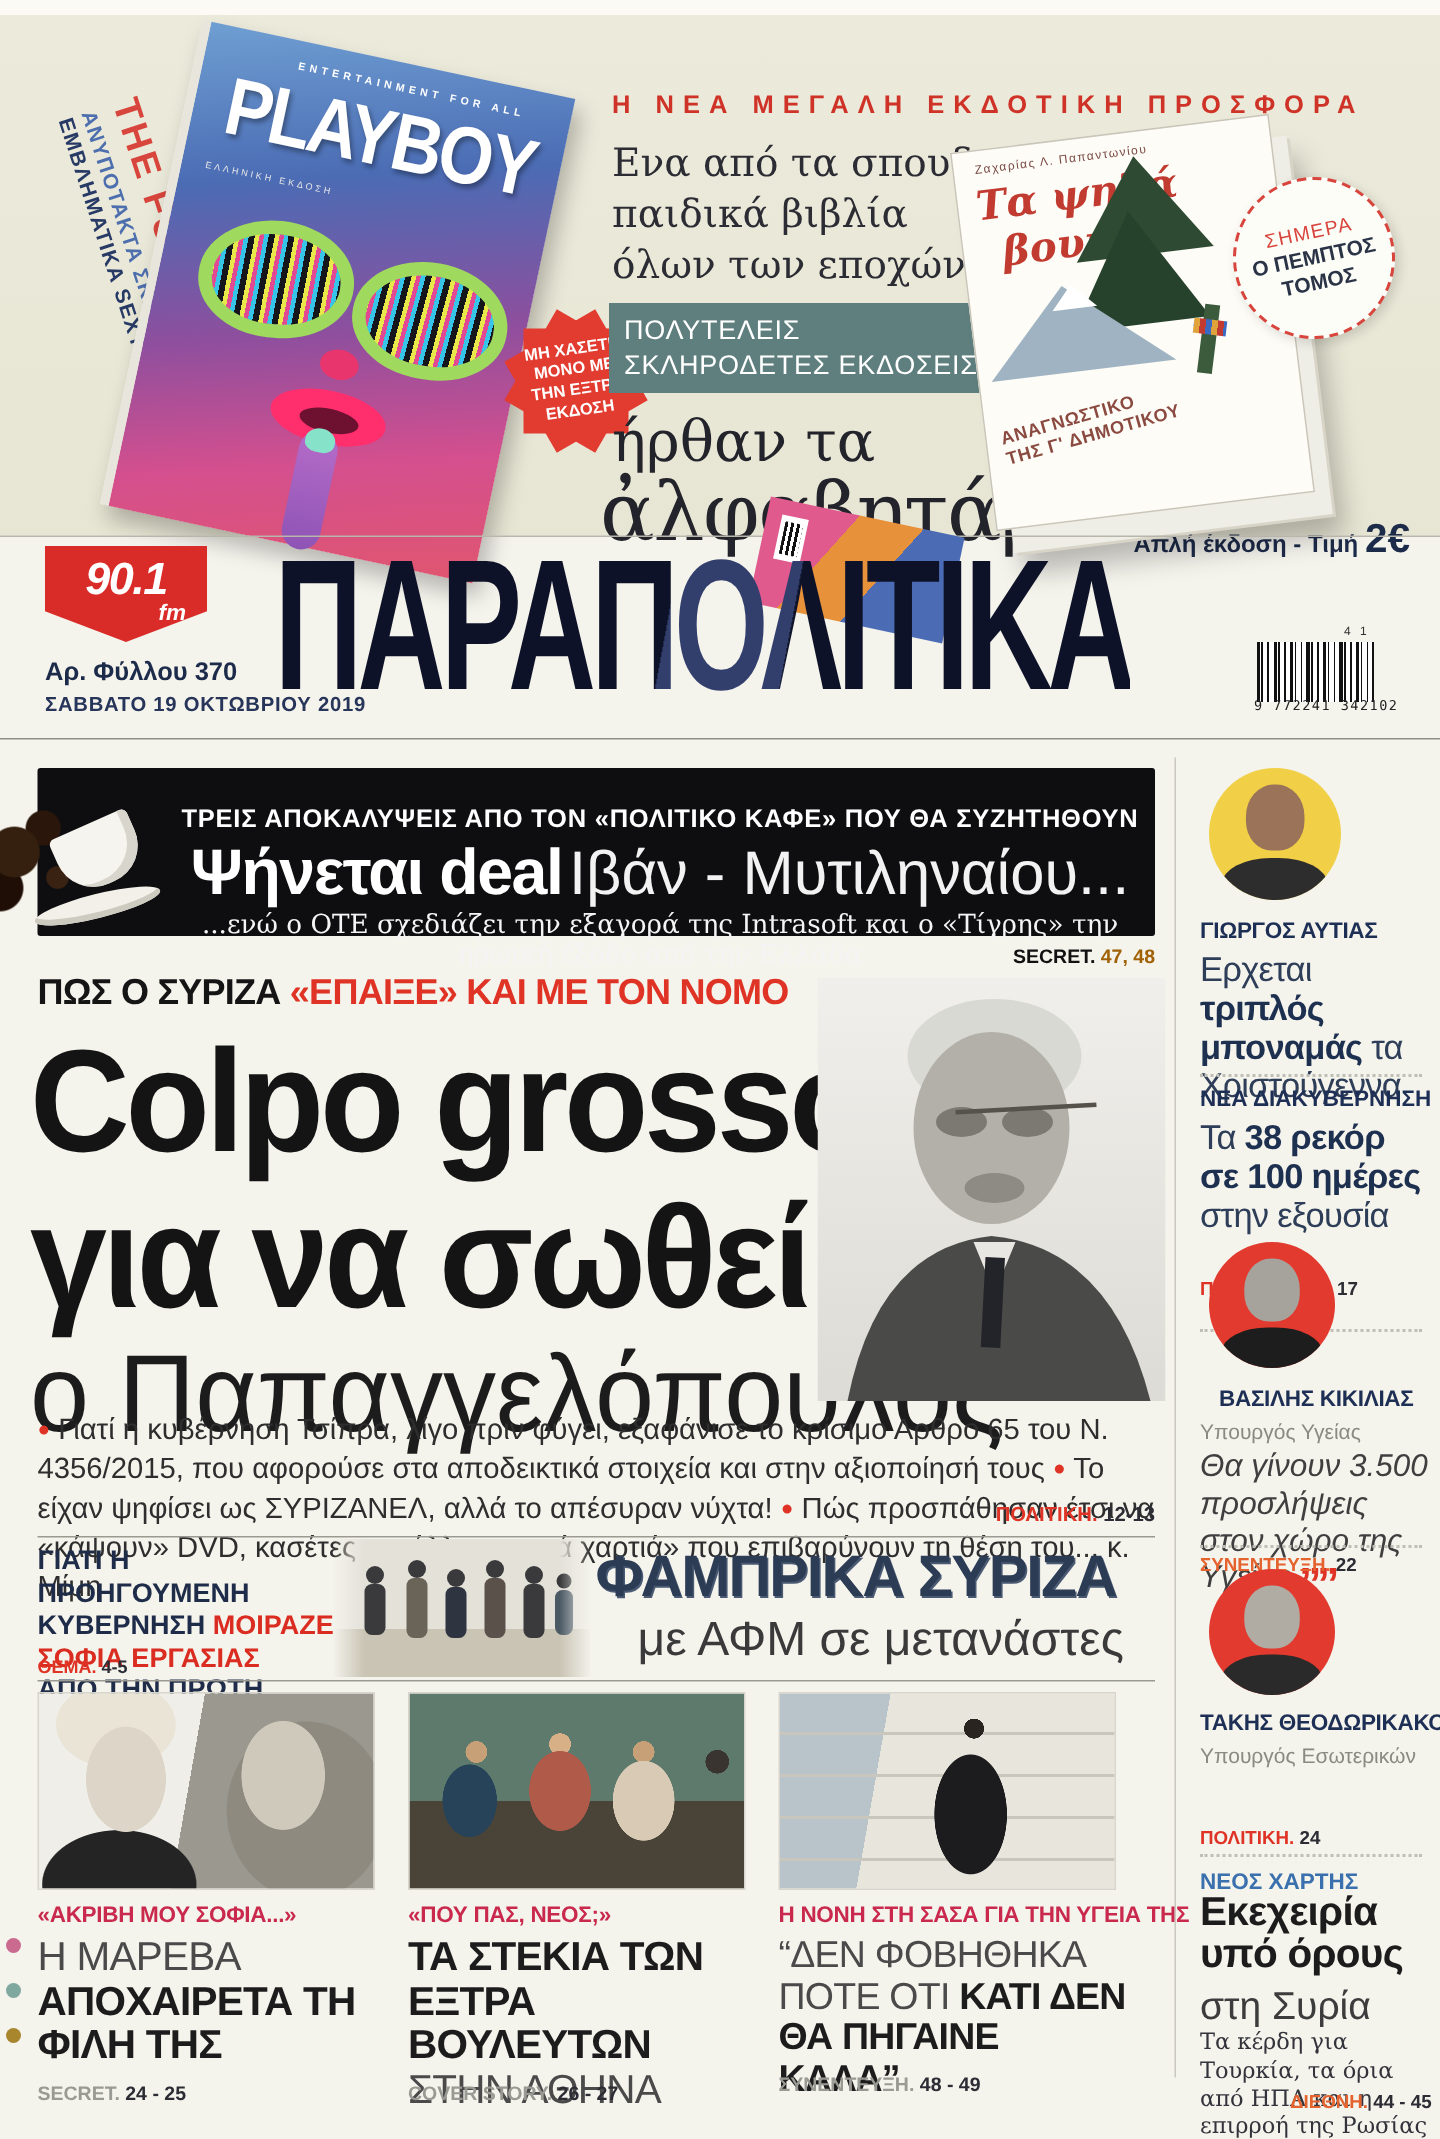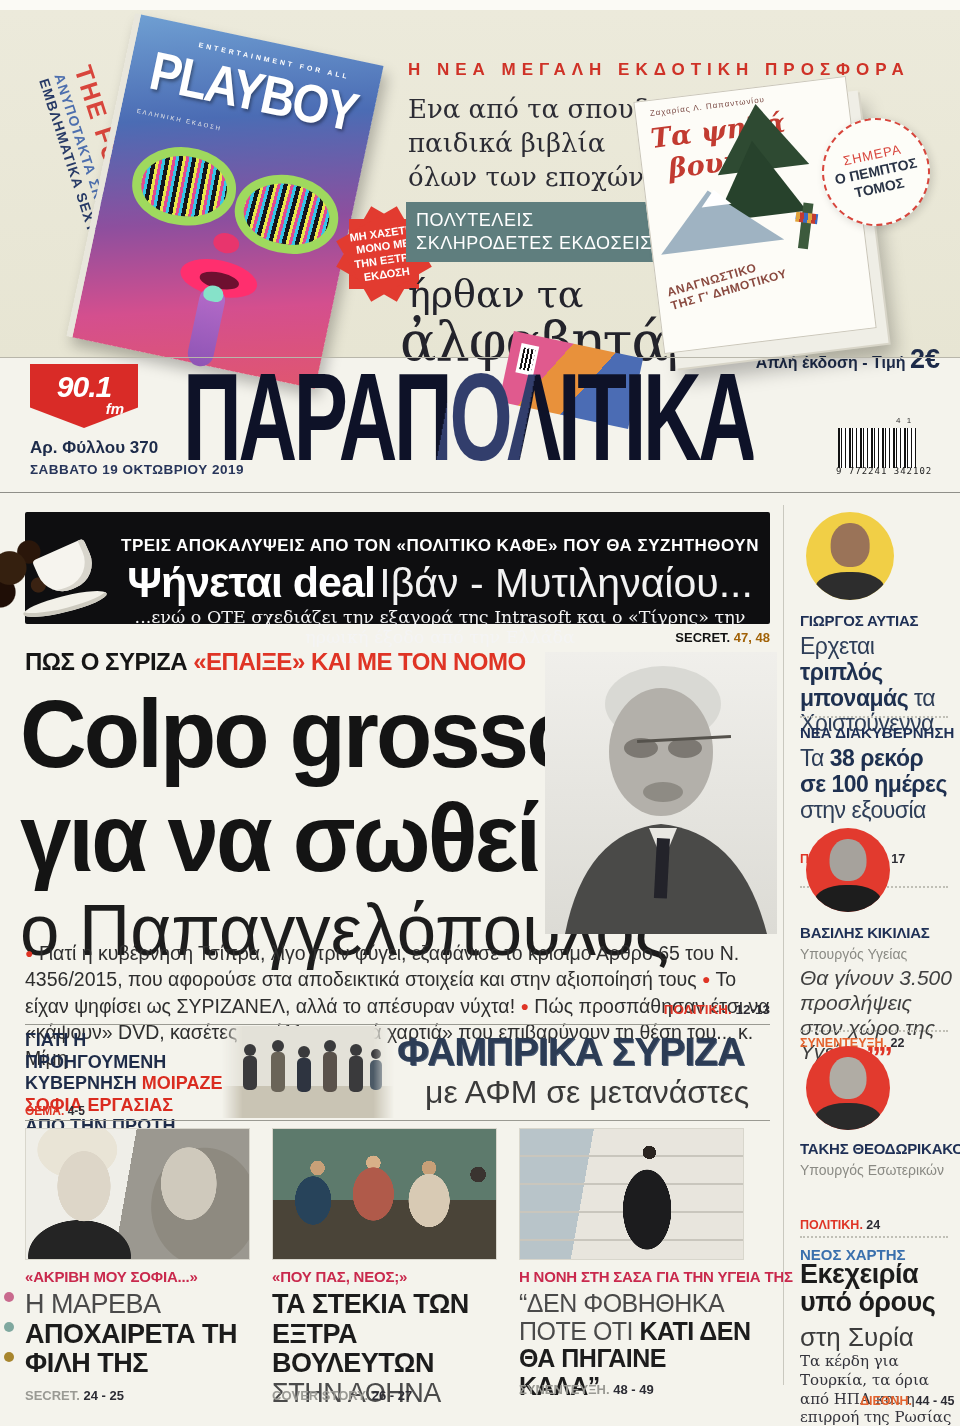--- a/index.html
+++ b/index.html
@@ -180,21 +180,21 @@
   .avatar{border-radius:50%;overflow:hidden;}
   .avatar .head{position:absolute;left:50%;top:13%;width:44%;height:50%;transform:translateX(-50%);border-radius:48% 48% 44% 44%;}
   .avatar .body{position:absolute;left:50%;bottom:-10%;width:80%;height:42%;transform:translateX(-50%);border-radius:46% 46% 0 0;}
   #av1{left:806px;top:512px;width:88px;height:88px;background:#f1cf46;}
   #av1 .head{background:#9a7358;} #av1 .body{background:#2d2d2d;}
   #av3{left:806px;top:828px;width:84px;height:84px;background:#e23a2e;}
   #av3 .head{background:#a6a29c;} #av3 .body{background:#1d1d1d;}
   #av4{left:806px;top:1046px;width:84px;height:84px;background:#e23a2e;}
   #av4 .head{background:#b0aca4;} #av4 .body{background:#2a2a2a;}
   .sname{left:800px;width:155px;font-weight:800;font-size:15px;color:#1e2f55;letter-spacing:-.2px;white-space:nowrap;}
-  #sn1{top:612px;} #sn3{top:924px;} #sn4{top:1140px;}
+  #sn1{top:612px;} #sn3{top:924px;text-align:center;} #sn4{top:1140px;}
   .srole{left:800px;width:150px;font-size:14px;color:#8a8a84;}
   #sr3{top:946px;} #sr4{top:1162px;}
   .shead{left:800px;width:152px;font-size:23px;line-height:1.12;letter-spacing:-.5px;color:#2e3e58;}
   .shead .lt{font-weight:400;} .shead .bd{font-weight:800;color:#1e3050;}
   #sh1{top:634px;} #sh2{top:746px;}
   .slabel{left:800px;font-weight:800;font-size:15px;color:#1e2f55;}
   #sl2{top:724px;} #sl5{top:1246px;color:#3a70ad;}
   .squote{left:800px;width:156px;font-style:italic;font-weight:400;font-size:21px;line-height:1.18;color:#3f3f3f;}
   #sq3{top:966px;} #sq4{top:1182px;}
   .qmark{color:#df3425;font-style:normal;font-weight:800;font-size:30px;line-height:0;letter-spacing:-3px;vertical-align:-8px;}

